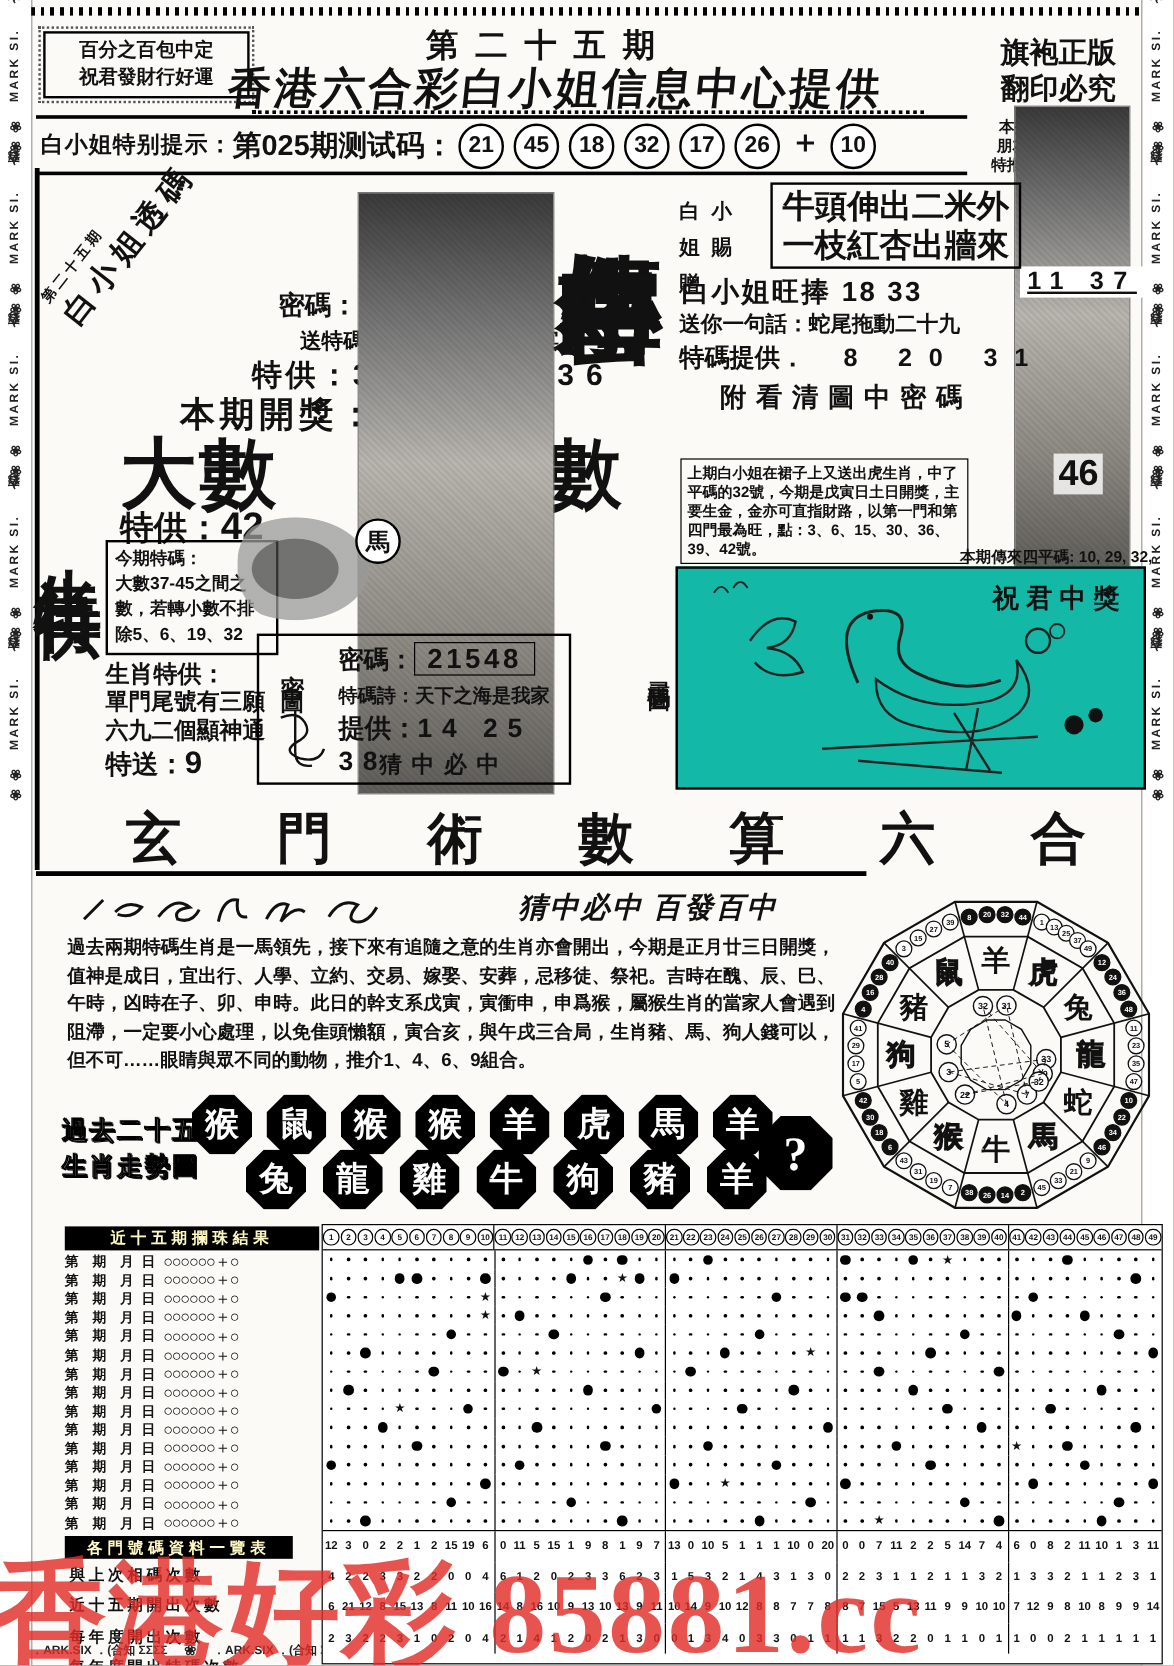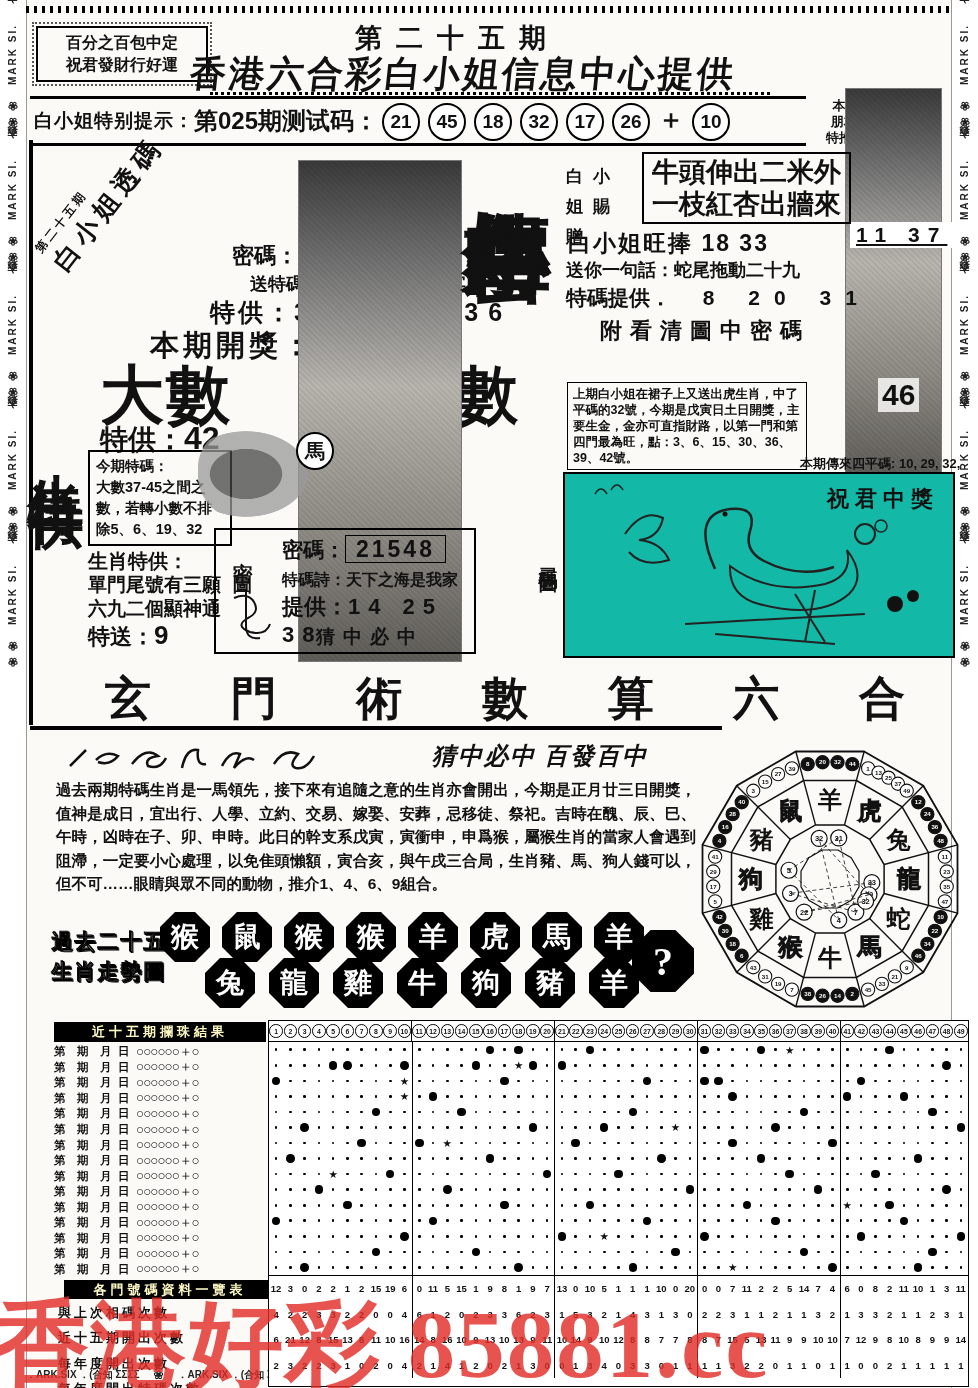--- a/index.html
+++ b/index.html
@@ -117,20 +117,24 @@
       <span class="flower">❀</span>
     </div>
 
   <div class="abs corner-box" style="left:36px;top:26px;width:152px;">
     <div>百分之百包中定</div>
     <div>祝君發財行好運</div>
   </div>
   <div class="abs issue-title" style="left:355px;top:20px;">第二十五期</div>
   <div class="abs main-title" style="left:190px;top:50px;">香港六合彩白小姐信息中心提供</div>
   <div class="abs" style="left:210px;top:92px;width:560px;border-bottom:3px dotted #000;"></div>
+  <div class="abs stamp-box" style="left:824px;top:30px;width:116px;">
+    <div>旗袍正版</div>
+    <div>翻印必究</div>
+  </div>
 
   <div class="abs tip-row" style="left:30px;top:96px;width:772px;height:44px;padding-left:4px;">
     <span class="tip-label">白小姐特别提示：</span>
     <span class="code-label">第025期测试码：</span>
     <span id="test-codes"><span class="circ">21</span><span class="circ">45</span><span class="circ">18</span><span class="circ">32</span><span class="circ">17</span><span class="circ">26</span><span class="plus">＋</span><span class="circ">10</span></span>
   </div>
   <div class="abs note" style="left:806px;top:98px;width:118px;text-align:center;">
     <div>本报应彩民</div>
     <div>朋友的利益,</div>
     <div>特推出加强版</div>
@@ -514,21 +518,21 @@
         <span style="width:18px;">日</span>
         <span class="cir">○○○○○○＋○</span>
       </div>
       <div class="rrow">
         <span style="width:46px;">第　期</span>
         <span style="width:18px;">月</span>
         <span style="width:18px;">日</span>
         <span class="cir">○○○○○○＋○</span>
       </div>
     </div>
-  <div class="abs blackbar" style="left:64px;top:1280px;width:212px;height:19px;">各門號碼資料一覽表</div>
+  <div class="abs blackbar" style="left:54px;top:1280px;width:190px;height:19px;">各門號碼資料一覽表</div>
   <div class="abs" id="stat-labels" style="left:58px;top:1300px;width:208px;">
       <div class="statlbl">與上次相碼次數</div>
       <div class="statlbl">近十五期開出次數</div>
       <div class="statlbl">每年度開出次數</div>
       <div class="statlbl">每年度開出特碼次數</div>
     </div>
 
   <div class="abs gridbox" style="left:268px;top:1020px;width:699px;height:365px;background:#fff;">
     <div class="grow" id="grid-header" style="border-bottom:1.5px solid #000;">
         <span class="hnum">

